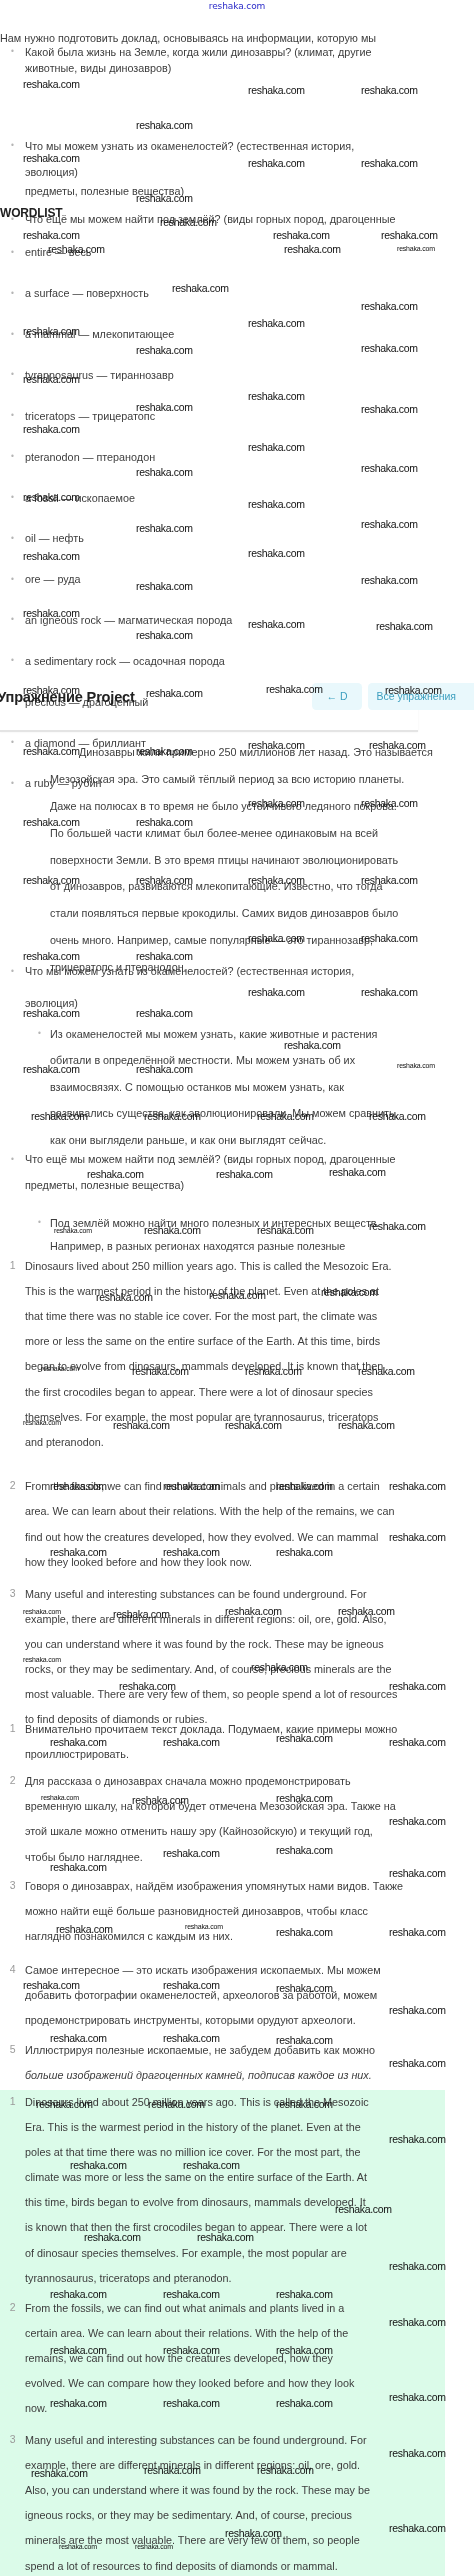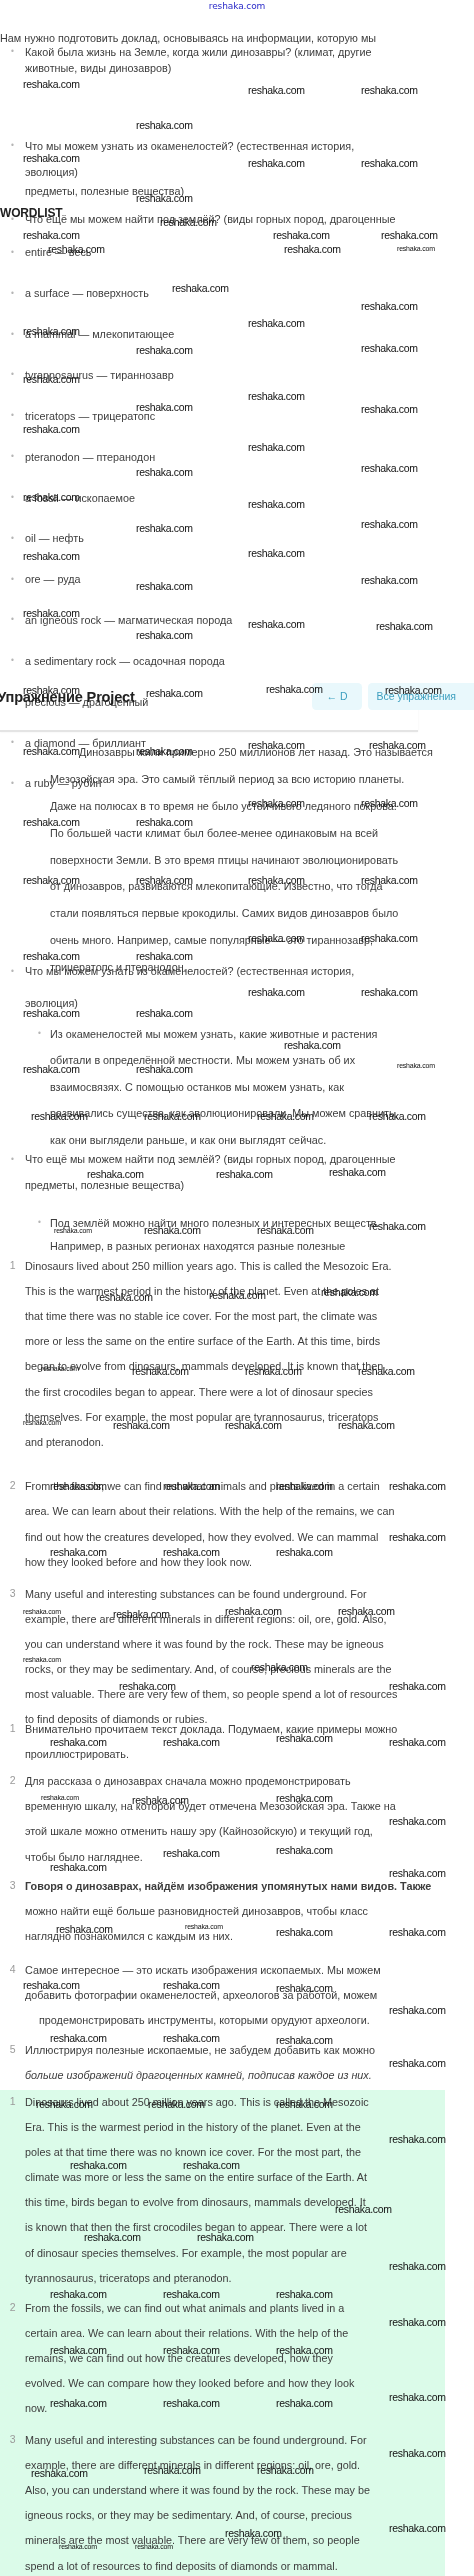--- a/index.html
+++ b/index.html
@@ -167,34 +167,34 @@
     <div class="abs txt" style="left: 25px; top: 1712px;">to find deposits of diamonds or rubies.</div>
     <span class="abs num" style="left: 9.8px; top: 1722px;">1</span>
     <div class="abs txt" style="left: 25px; top: 1722px;">Внимательно прочитаем текст доклада. Подумаем, какие примеры можно</div>
     <div class="abs txt" style="left: 25px; top: 1747px;">проиллюстрировать.</div>
     <span class="abs num" style="left: 9.8px; top: 1774px;">2</span>
     <div class="abs txt" style="left: 25px; top: 1774px;">Для рассказа о динозаврах сначала можно продемонстрировать</div>
     <div class="abs txt" style="left: 25px; top: 1799px;">временную шкалу, на которой будет отмечена Мезозойская эра. Также на</div>
     <div class="abs txt" style="left: 25px; top: 1824px;">этой шкале можно отменить нашу эру (Кайнозойскую) и текущий год,</div>
     <div class="abs txt" style="left: 25px; top: 1850px;">чтобы было нагляднее.</div>
     <span class="abs num" style="left: 9.8px; top: 1879px;">3</span>
-    <div class="abs txt" style="left: 25px; top: 1879px; font-weight: bold;">Говоря о динозаврах, найдём изображения упомянутых нами видов. Также</div>
+    <div class="abs txt" style="left: 25px; top: 1879px;">Говоря о динозаврах, найдём изображения упомянутых нами видов. Также</div>
     <div class="abs txt" style="left: 25px; top: 1904px;">можно найти ещё больше разновидностей динозавров, чтобы класс</div>
     <div class="abs txt" style="left: 25px; top: 1929px;">наглядно познакомился с каждым из них.</div>
     <span class="abs num" style="left: 9.8px; top: 1963px;">4</span>
     <div class="abs txt" style="left: 25px; top: 1963px;">Самое интересное — это искать изображения ископаемых. Мы можем</div>
     <div class="abs txt" style="left: 25px; top: 1988px;">добавить фотографии окаменелостей, археологов за работой, можем</div>
-    <div class="abs txt" style="left: 39px; top: 2013px; text-align: center;">продемонстрировать инструменты, которыми орудуют археологи.</div>
+    <div class="abs txt" style="left: 25px; top: 2013px; text-align: center;">продемонстрировать инструменты, которыми орудуют археологи.</div>
     <span class="abs num" style="left: 9.8px; top: 2043px;">5</span>
     <div class="abs txt" style="left: 25px; top: 2043px;">Иллюстрируя полезные ископаемые, не забудем добавить как можно</div>
     <div class="abs txt" style="left: 25px; top: 2068px; font-style: italic;">больше изображений драгоценных камней, подписав каждое из них.</div>
     <span class="abs num" style="left: 9.8px; top: 2095px;">1</span>
     <div class="abs txt" style="left: 25px; top: 2095px;">Dinosaurs lived about 250 million years ago. This is called the Mesozoic</div>
     <div class="abs txt" style="left: 25px; top: 2120px;">Era. This is the warmest period in the history of the planet. Even at the</div>
-    <div class="abs txt" style="left: 25px; top: 2145px;">poles at that time there was no known ice cover. For the most part, the</div>
+    <div class="abs txt" style="left: 25px; top: 2145px;">poles at that time there was no million ice cover. For the most part, the</div>
     <div class="abs txt" style="left: 25px; top: 2170px;">climate was more or less the same on the entire surface of the Earth. At</div>
     <div class="abs txt" style="left: 25px; top: 2195px;">this time, birds began to evolve from dinosaurs, mammals developed. It</div>
     <div class="abs txt" style="left: 25px; top: 2220px;">is known that then the first crocodiles began to appear. There were a lot</div>
     <div class="abs txt" style="left: 25px; top: 2246px;">of dinosaur species themselves. For example, the most popular are</div>
     <div class="abs txt" style="left: 25px; top: 2271px;">tyrannosaurus, triceratops and pteranodon.</div>
     <span class="abs num" style="left: 9.8px; top: 2301px;">2</span>
     <div class="abs txt" style="left: 25px; top: 2301px;">From the fossils, we can find out what animals and plants lived in a</div>
     <div class="abs txt" style="left: 25px; top: 2326px;">certain area. We can learn about their relations. With the help of the</div>
     <div class="abs txt" style="left: 25px; top: 2351px;">remains, we can find out how the creatures developed, how they</div>
     <div class="abs txt" style="left: 25px; top: 2376px;">evolved. We can compare how they looked before and how they look</div>

